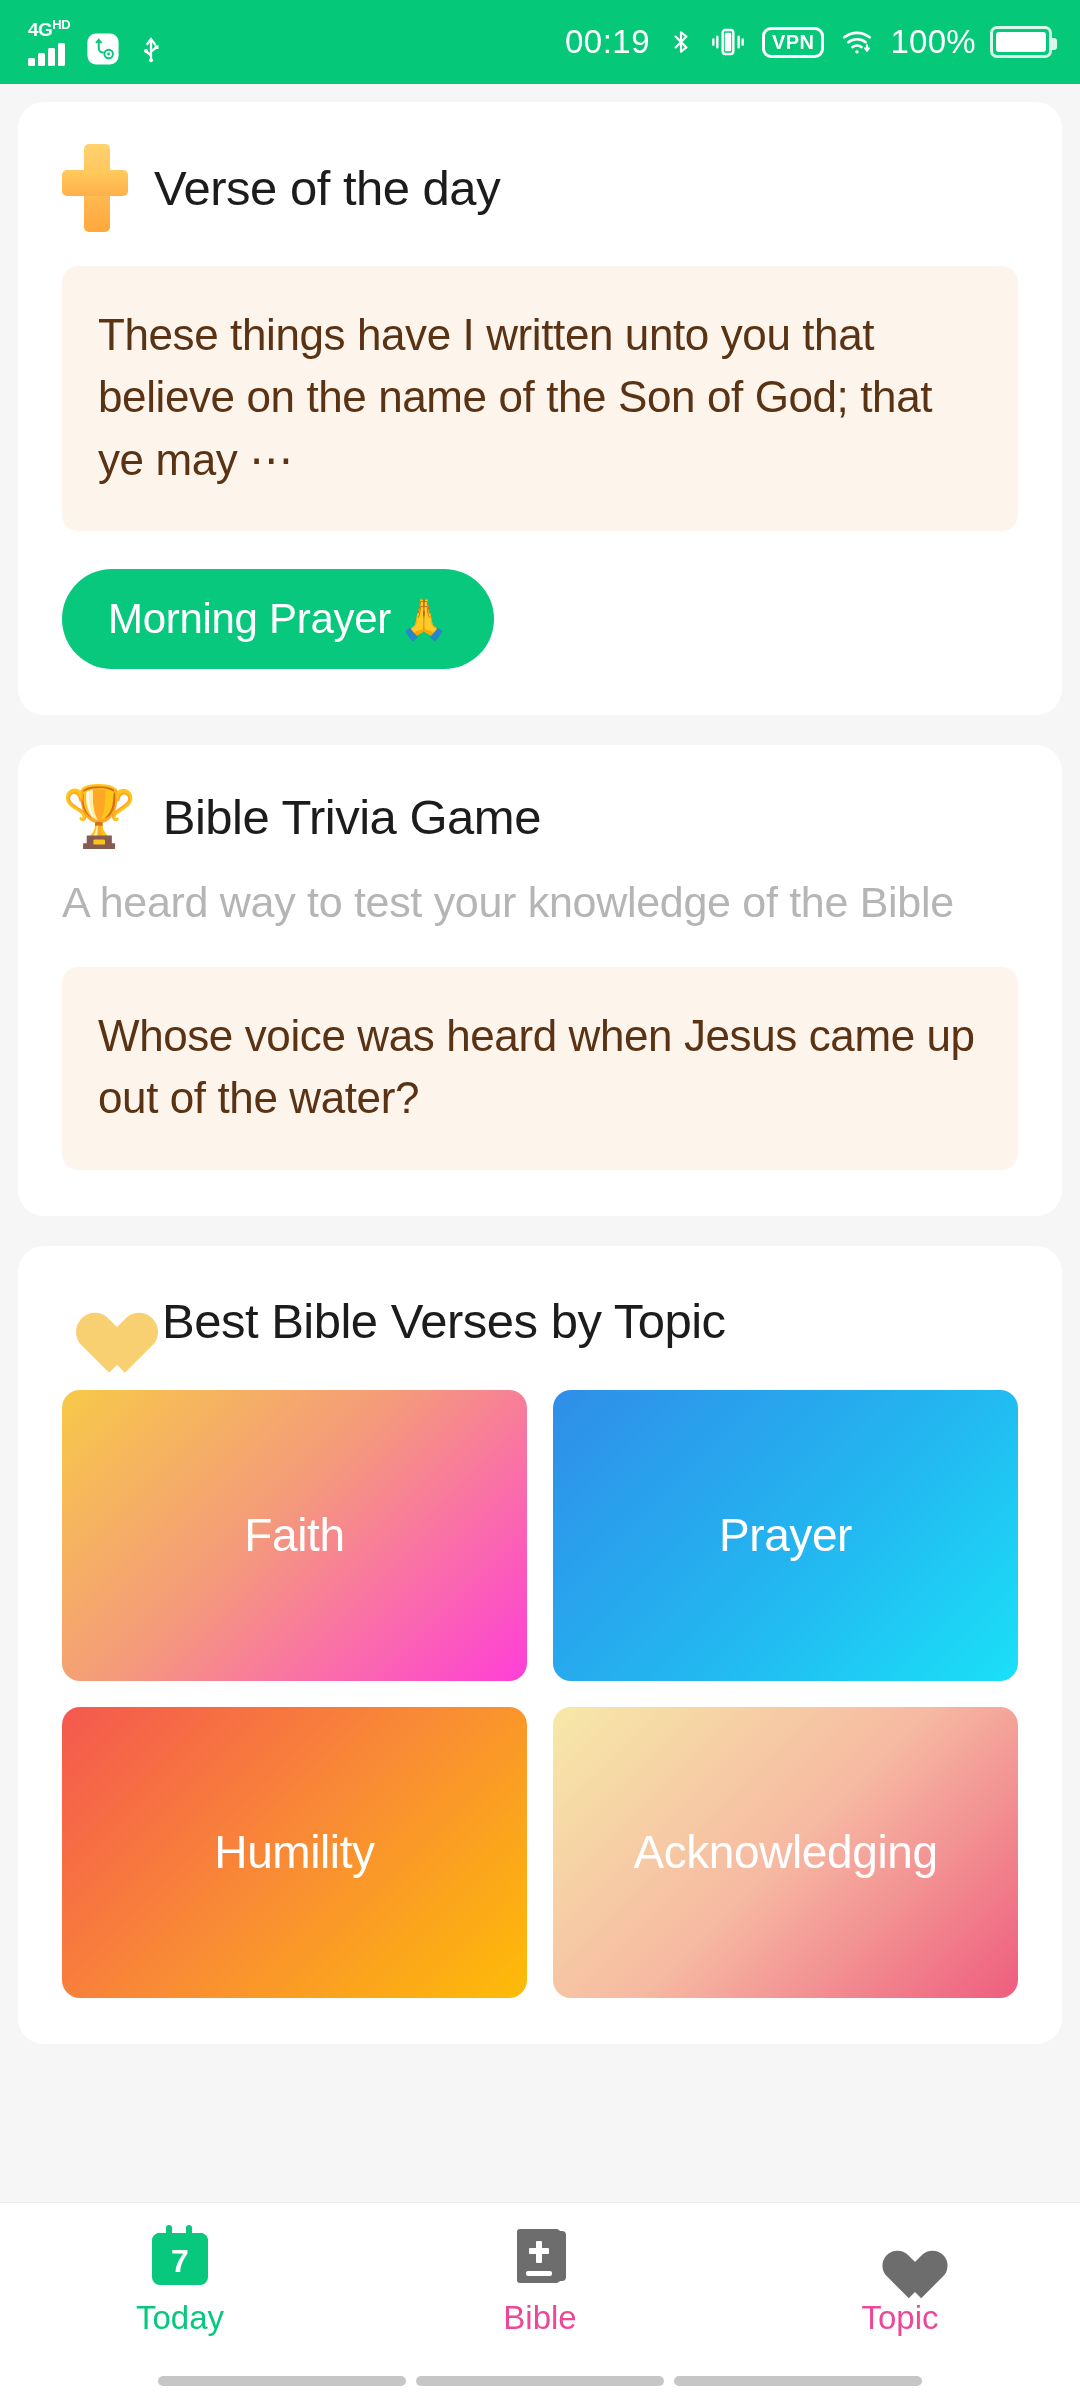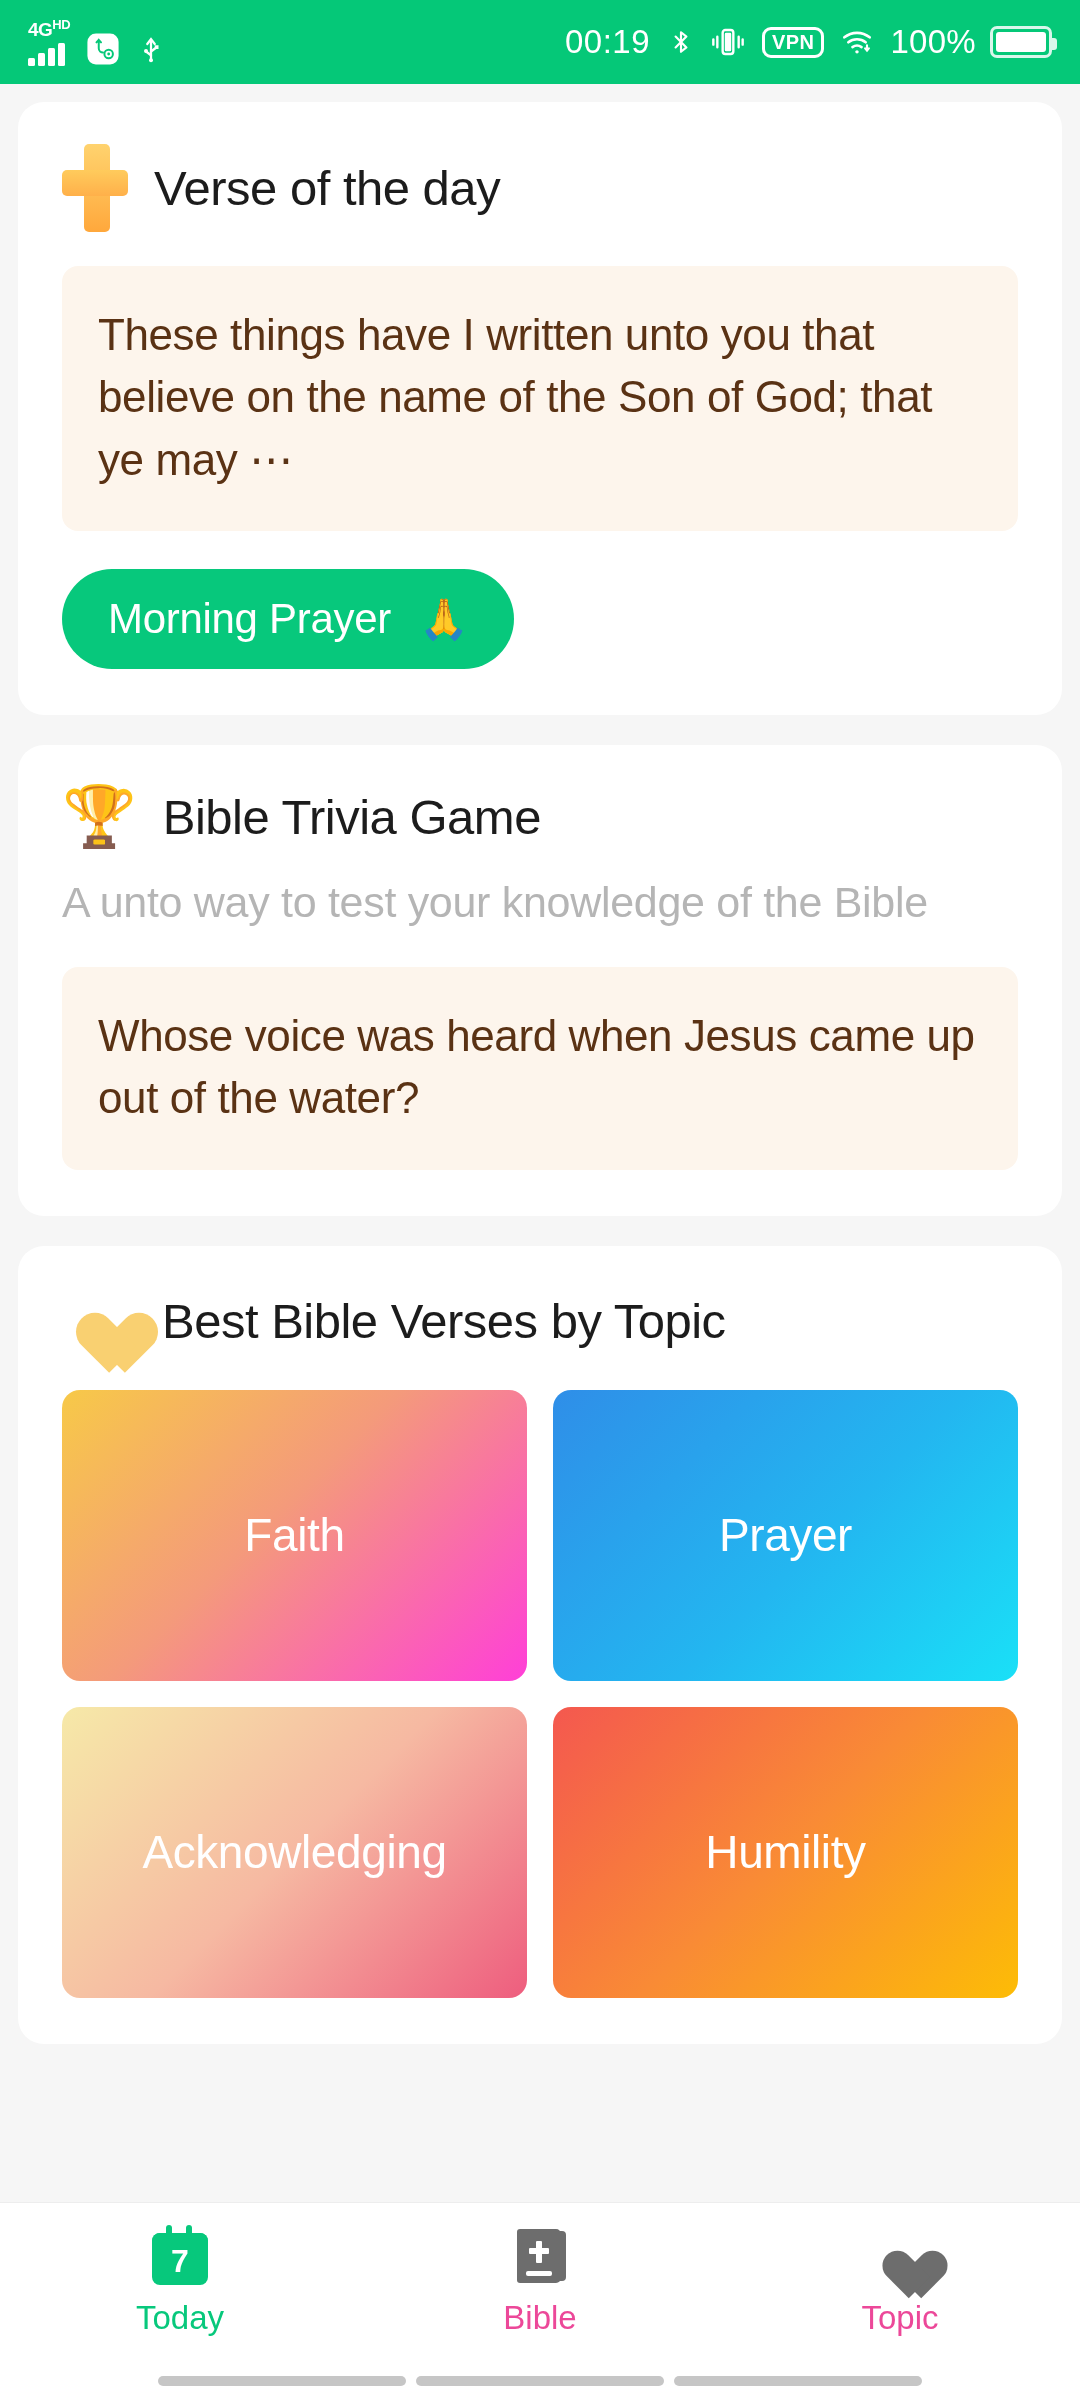--- a/index.html
+++ b/index.html
@@ -63,21 +63,21 @@
   .heart-ico::before{ left:36px; transform:rotate(45deg); transform-origin:0 100%; }
   .heart-ico::after{ left:36px; transform:rotate(-45deg); transform-origin:100% 100%; }
 
   .quote-box{
     background:#fdf5ec; border-radius:16px; margin-top:34px;
     padding:38px 36px 40px 36px;
   }
   .quote-text{ font-size:44px; line-height:1.42; color:#5a3214; letter-spacing:-.4px; }
 
   .pill{
-    display:inline-flex; align-items:center; gap:28px;
+    display:inline-flex; align-items:center; gap:8px;
     background:#07c87c; color:#fff; border-radius:60px;
     padding:26px 46px; margin-top:38px;
     font-size:42px; letter-spacing:-.3px;
   }
   .pill .pe{ font-size:40px; line-height:1; }
 
   .desc{ font-size:43px; color:#b5b5b5; line-height:1.38; margin-top:26px; letter-spacing:-.3px; }
 
   
   .topic-grid{ display:grid; grid-template-columns:1fr 1fr; gap:26px; margin-top:36px; }
@@ -210,43 +210,43 @@
         <span>Morning Prayer</span>
         <span class="pe">🙏</span>
       </div>
     </div>
 
     <div class="card">
       <div class="card-head">
         <div class="emoji">🏆</div>
         <div class="card-title">Bible Trivia Game</div>
       </div>
-      <div class="desc">A unto way to test your knowledge of the Bible</div>
+      <div class="desc">A heard way to test your knowledge of the Bible</div>
       <div class="quote-box">
         <div class="quote-text">Whose voice was heard when Jesus came up out of the water?</div>
       </div>
     </div>
 
     <div class="card">
       <div class="card-head">
         <div class="heart-ico"></div>
         <div class="card-title">Best Bible Verses by Topic</div>
       </div>
       <div class="topic-grid">
         <div class="topic" style="background: linear-gradient(135deg, rgb(247, 201, 72) 0%, rgb(244, 154, 123) 45%, rgb(255, 63, 216) 100%);">
           <span>Faith</span>
         </div>
         <div class="topic" style="background: linear-gradient(135deg, rgb(47, 142, 232) 0%, rgb(35, 182, 240) 55%, rgb(26, 224, 247) 100%);">
           <span>Prayer</span>
         </div>
+        <div class="topic" style="background: linear-gradient(135deg, rgb(244, 88, 79) 0%, rgb(249, 139, 53) 50%, rgb(253, 188, 6) 100%);">
+          <span>Humility</span>
+        </div>
         <div class="topic" style="background: linear-gradient(135deg, rgb(246, 233, 168) 0%, rgb(246, 185, 162) 50%, rgb(238, 93, 126) 100%);">
           <span>Acknowledging</span>
-        </div>
-        <div class="topic" style="background: linear-gradient(135deg, rgb(244, 88, 79) 0%, rgb(249, 139, 53) 50%, rgb(253, 188, 6) 100%);">
-          <span>Humility</span>
         </div>
       </div>
     </div>
 
   </div>
 
   <div class="bottomnav">
     <div class="nav-item active">
       <div class="nav-ico">
         <div class="cal">

